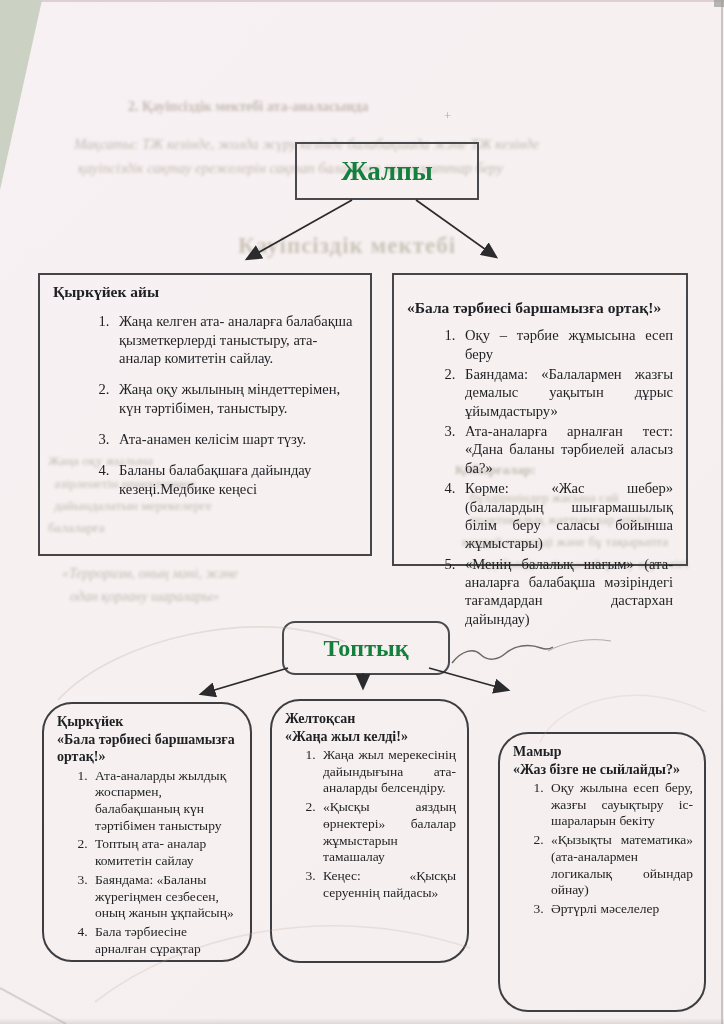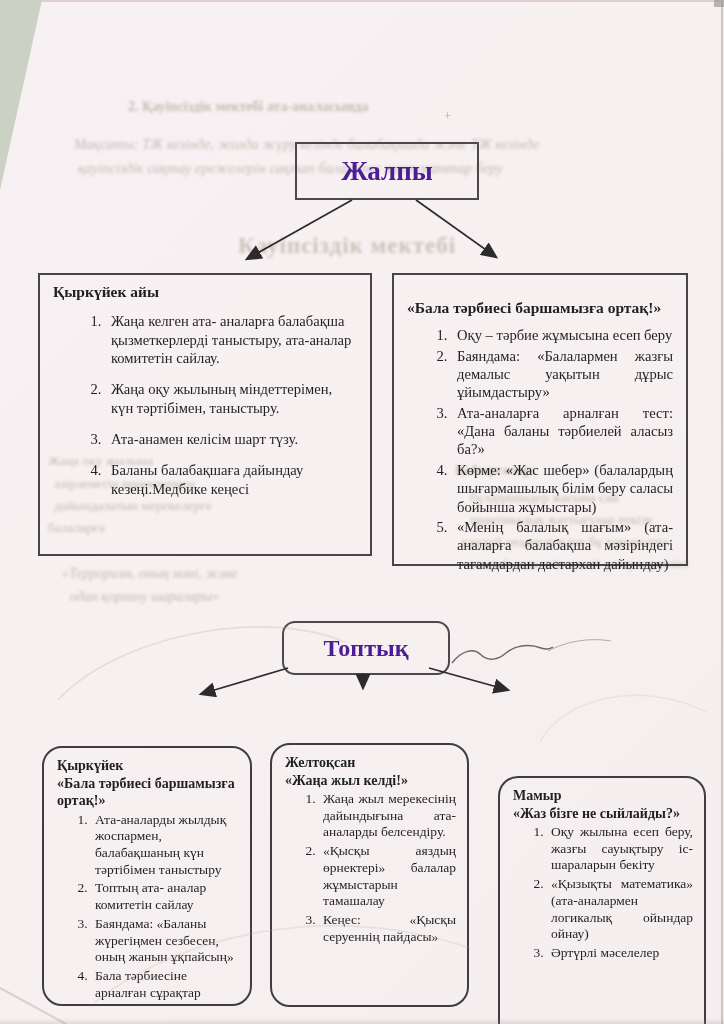--- a/index.html
+++ b/index.html
@@ -30,34 +30,34 @@
   .ghost.bold{font-weight:bold;}
   .ghost-heading{
     font-size:23px;font-weight:bold;letter-spacing:1px;
     color:#a59d87;filter:blur(1.8px);opacity:.55;z-index:0;white-space:nowrap;
   }
   
   .node{
     border:2px solid #4a4a4e;background:transparent;z-index:1;
     display:flex;align-items:center;justify-content:center;
   }
-  .node-label{font-weight:bold;color:#4c1d95;}
+  .node-label{font-weight:bold;color:#15803d;}
   .panel{border:2px solid #46464a;background:transparent;z-index:1;box-sizing:border-box;}
   .panel-inner{padding:7px 13px 6px 13px;}
   .panel .title{font-weight:bold;font-size:15.5px;line-height:1.3;}
   .panel .subtitle{font-weight:bold;font-size:15.5px;line-height:1.3;}
   .panel ol{margin:10px 0 0 0;padding:0 0 0 52px;font-size:14.6px;line-height:1.26;}
-  .panel ol li{padding-left:6px;}
+  .panel ol li{padding-left:6px;margin-left:8px;}
   .panel.left-p ol li{margin-bottom:13px;}
   .panel.right-p .subtitle{margin-top:16px;}
   .panel.right-p ol{padding-left:44px;margin-top:8px;text-align:justify;}
   .panel.right-p ol li{margin-bottom:2px;}
   .bubble{
-    border:2px solid #3d3d42;border-radius:20px;background:transparent;
-    z-index:1;box-sizing:border-box;padding:9px 11px 0 13px;margin-top:44px;
+    border:2px solid #3d3d42;border-radius:30px;background:transparent;
+    z-index:1;box-sizing:border-box;padding:9px 11px 0 13px;
   }
   .bubble .title{font-weight:bold;font-size:14px;line-height:1.25;}
   .bubble .subtitle{font-weight:bold;font-size:14px;line-height:1.25;}
   .bubble ol{margin:2px 0 0 0;padding:0 0 0 34px;font-size:13.5px;line-height:1.24;}
   .bubble ol li{padding-left:4px;margin-bottom:2px;}
   .bubble.justify ol{text-align:justify;}
   .bubble.justify .subtitle{text-align:justify;}
   svg.overlay{position:absolute;left:0;top:0;z-index:2;pointer-events:none;}
 </style>
 </head>

